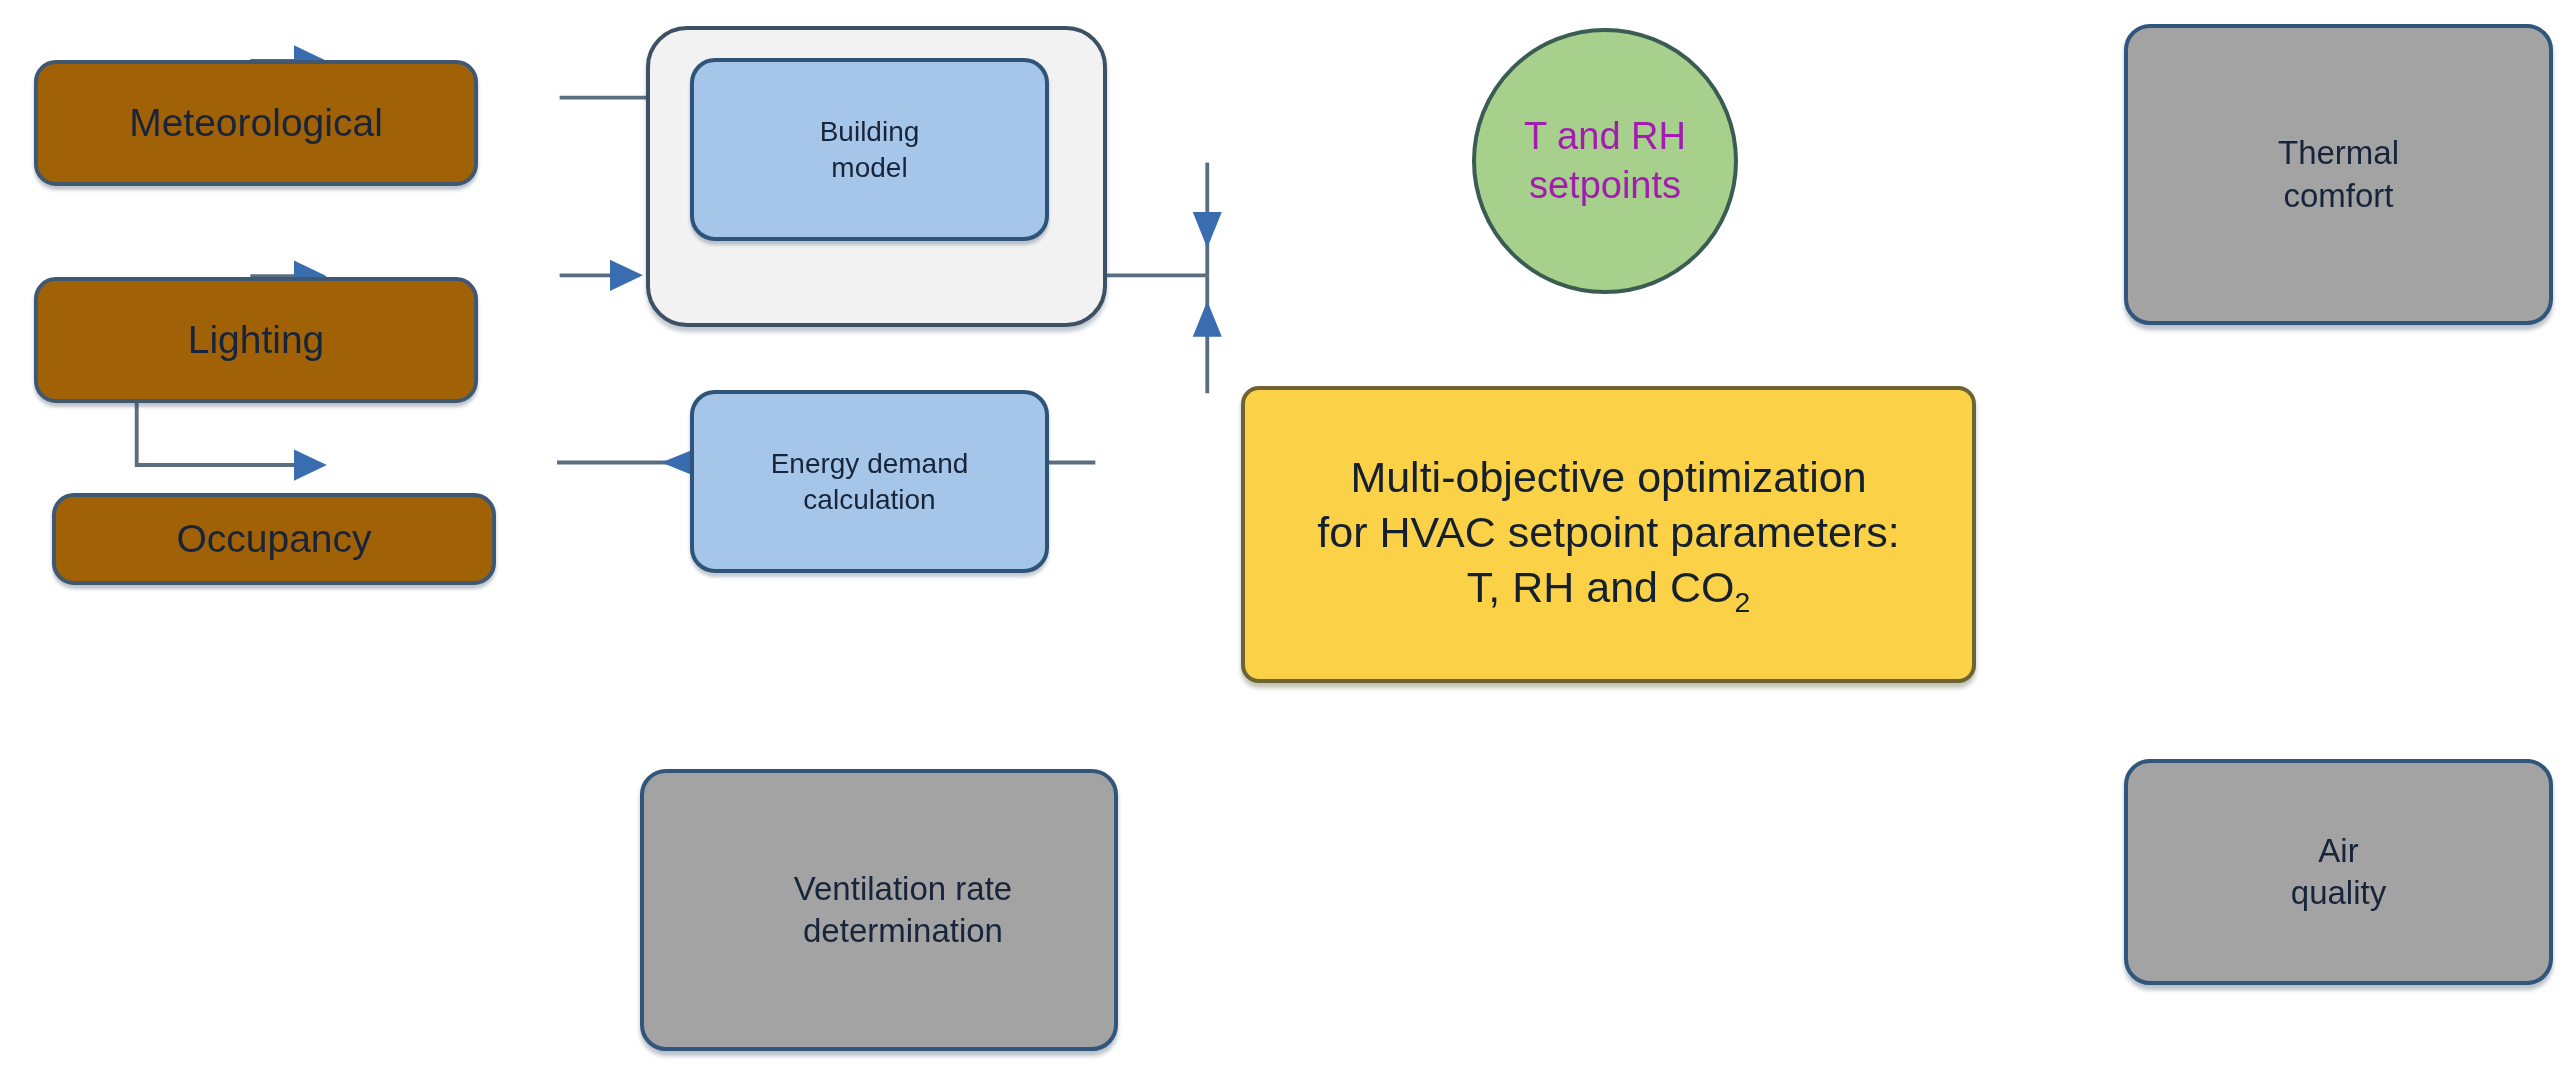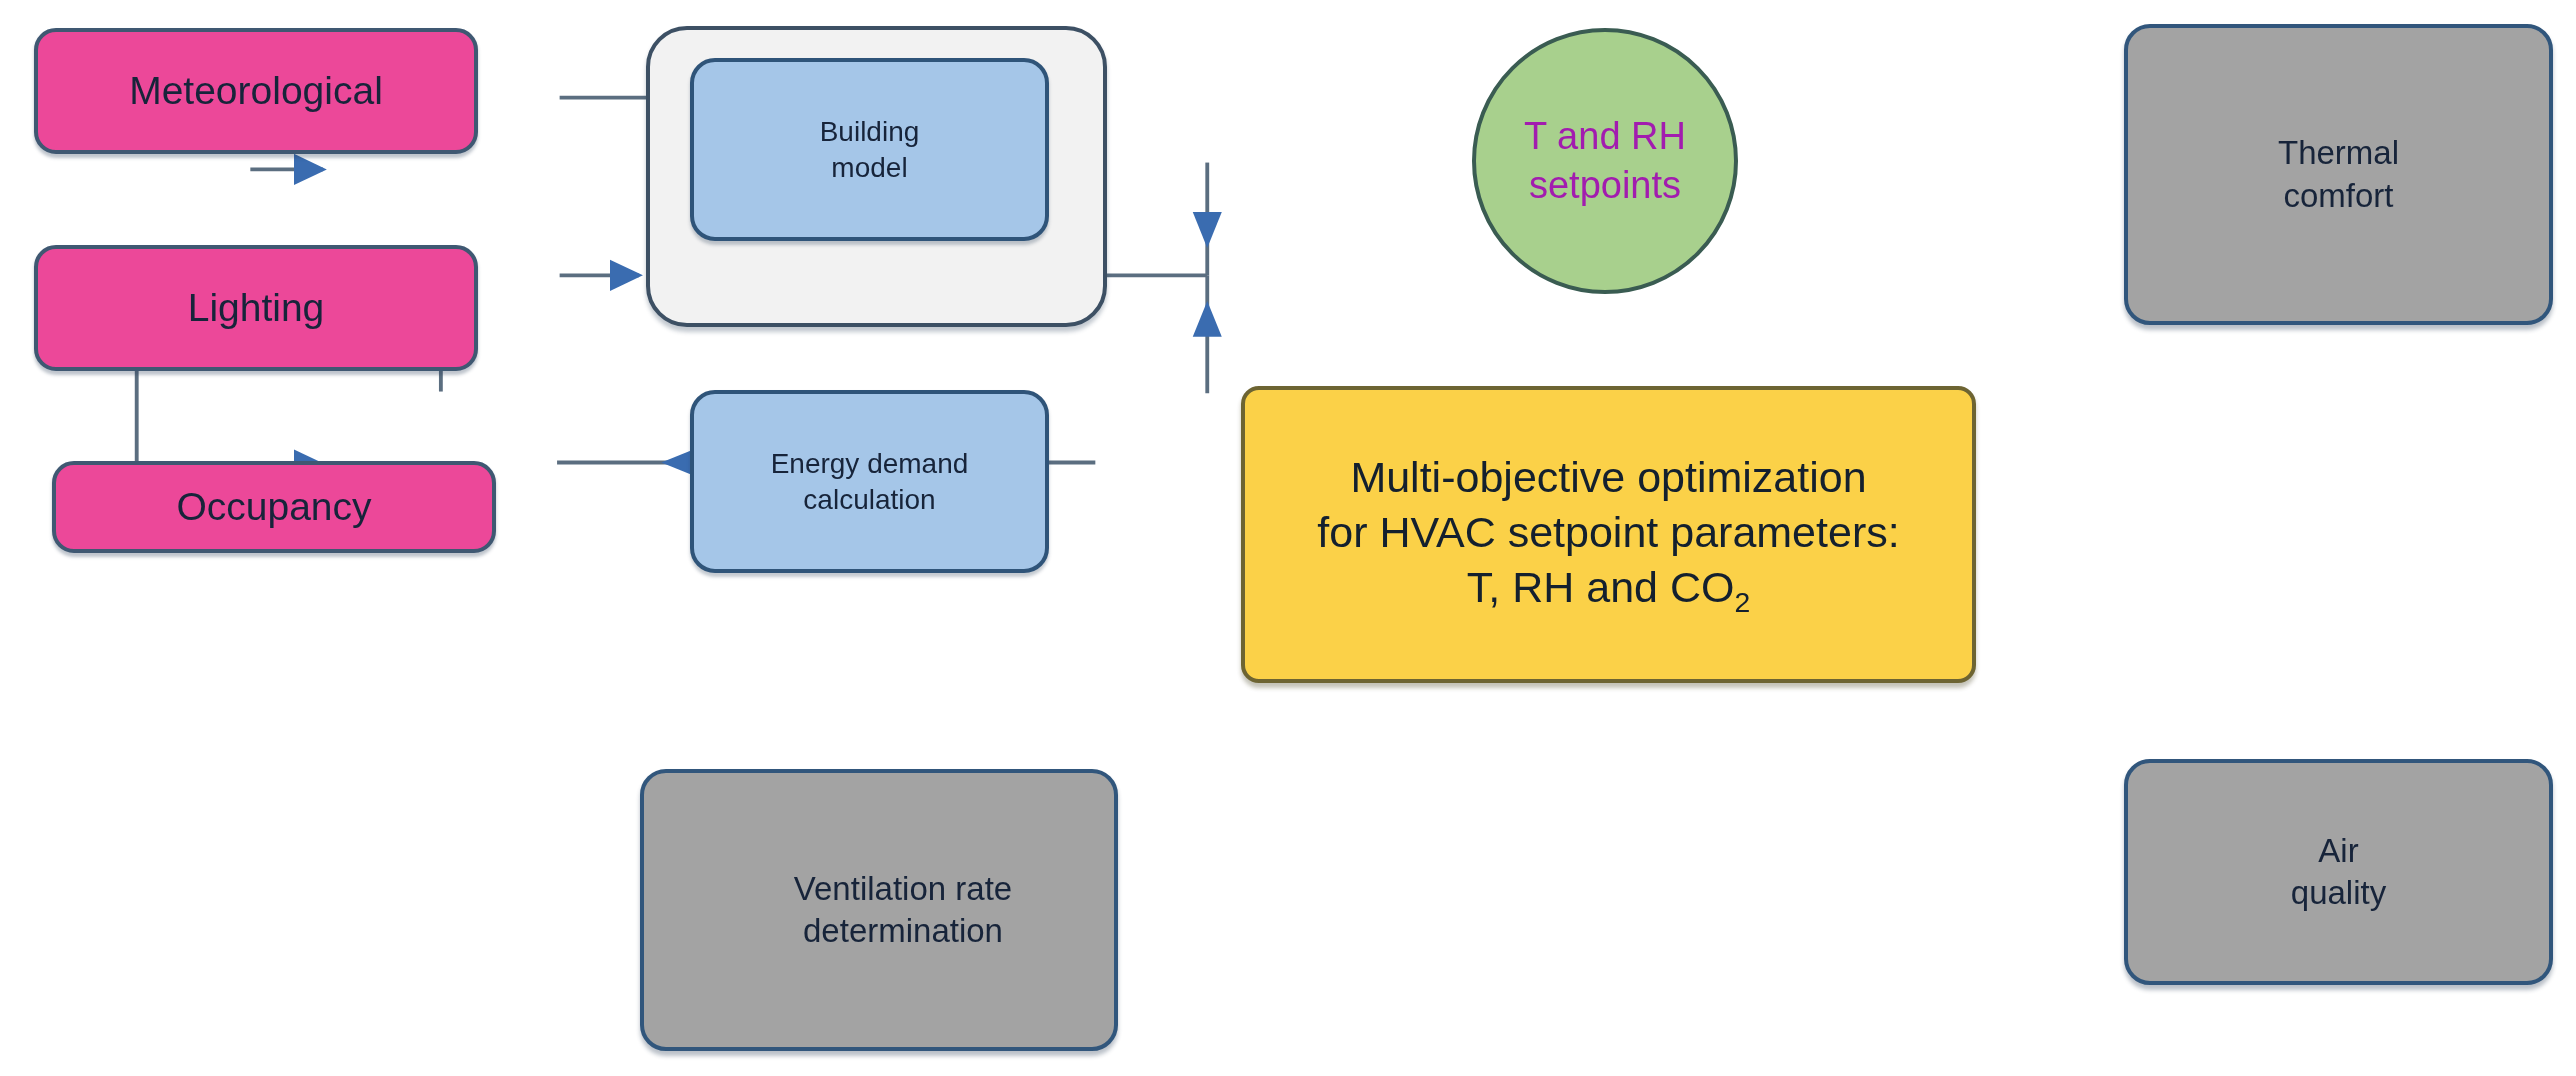--- a/index.html
+++ b/index.html
@@ -38,25 +38,26 @@
   }
   .node .lbl {
     display: block;
     width: 100%;
     padding: 0 8.5px;
     white-space: pre-line;
   }
 
   
   .box-input {
-    background: #ec4899;
+    background: #a16207;
     border: 4.3px solid #3f5872;
     border-radius: 22px;
     font-size: 39px;
     box-shadow: 0 3.4px 3.4px rgba(40,60,85,0.30);
+    margin-top: 32px;
   }
 
   
   .box-proc {
     background: #a3a3a3;
     border: 4.3px solid #31567c;
     border-radius: 26px;
     font-size: 33px;
     box-shadow: 0 4.3px 4.3px rgba(40,60,85,0.32);
   }

